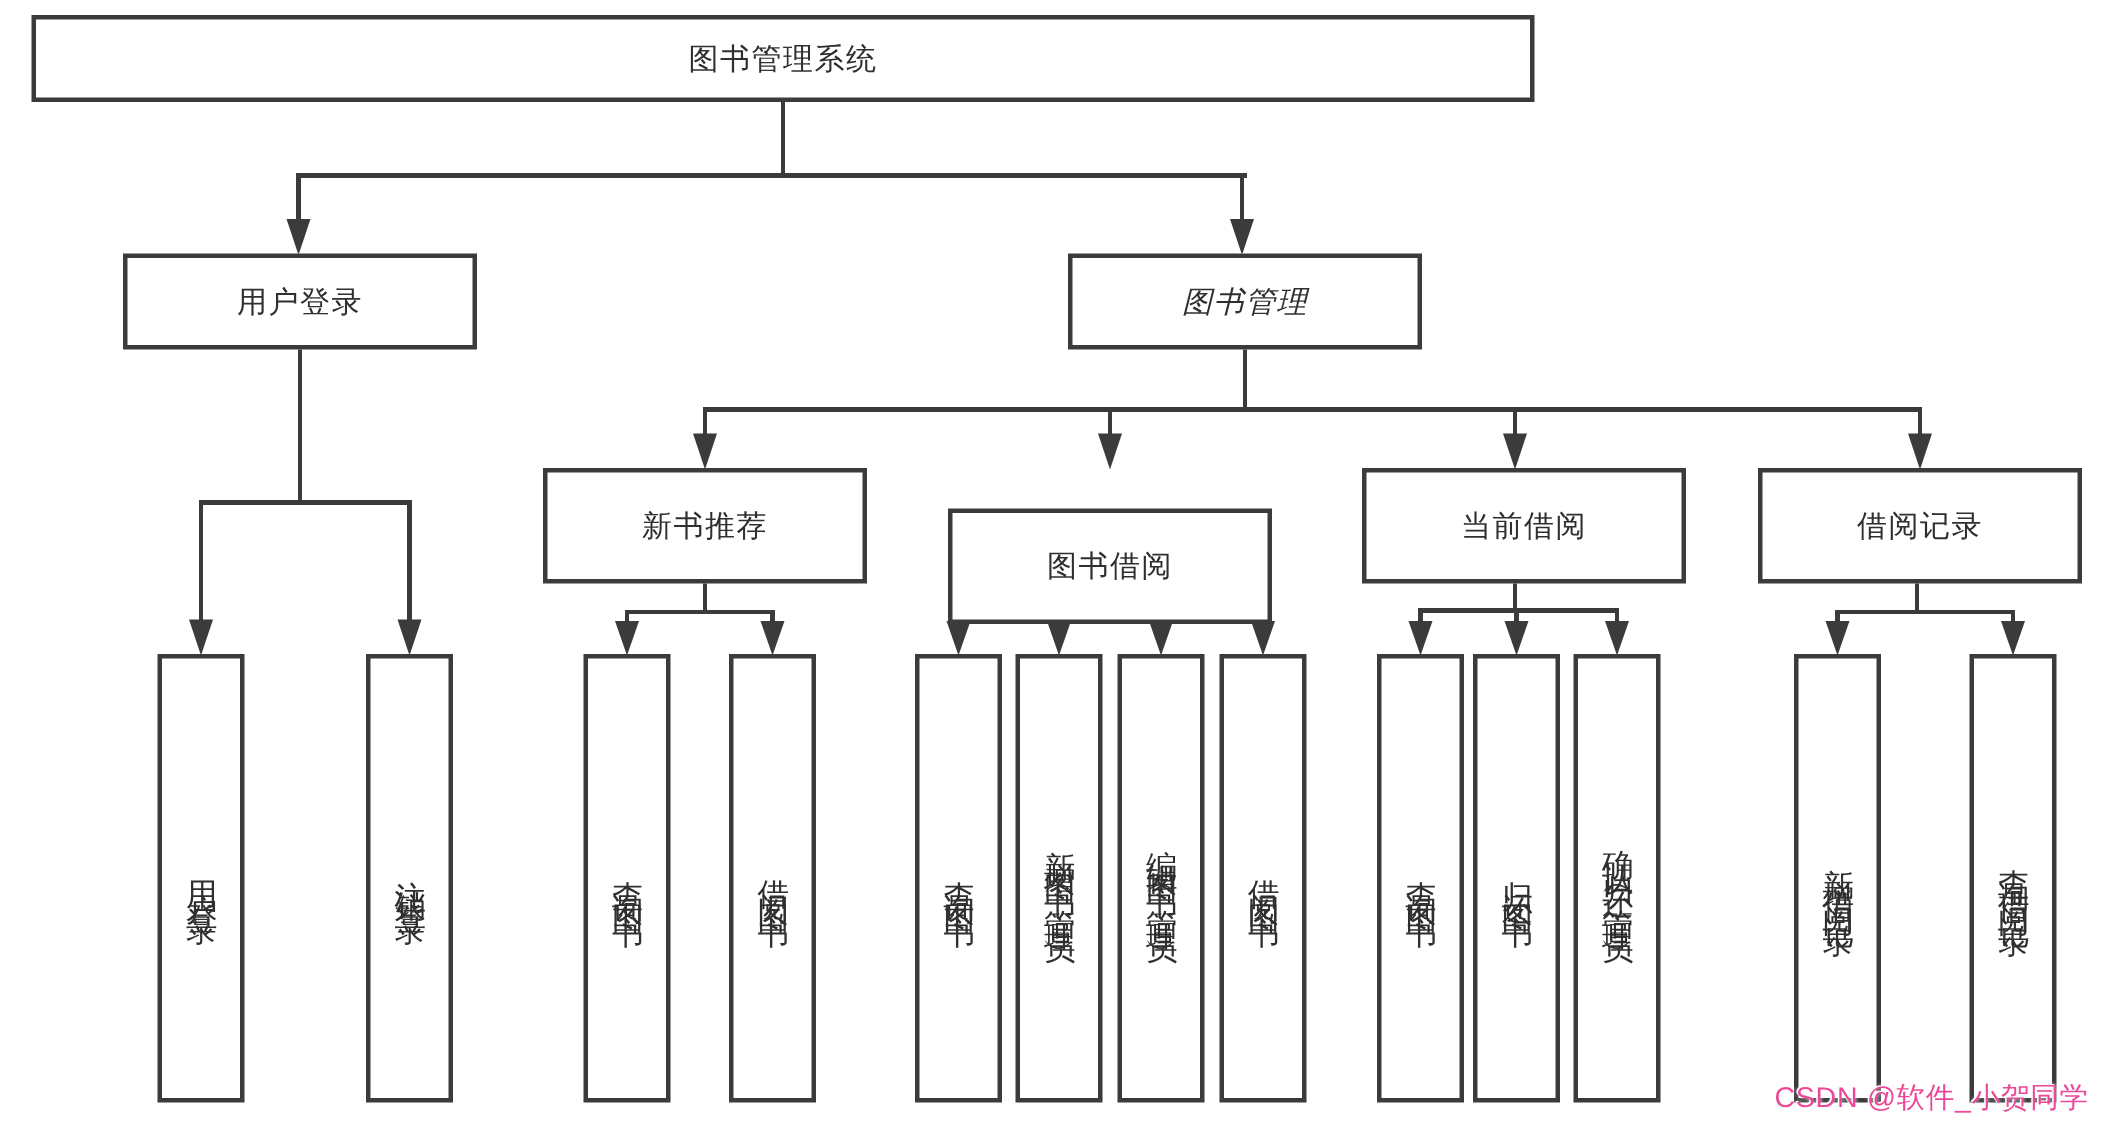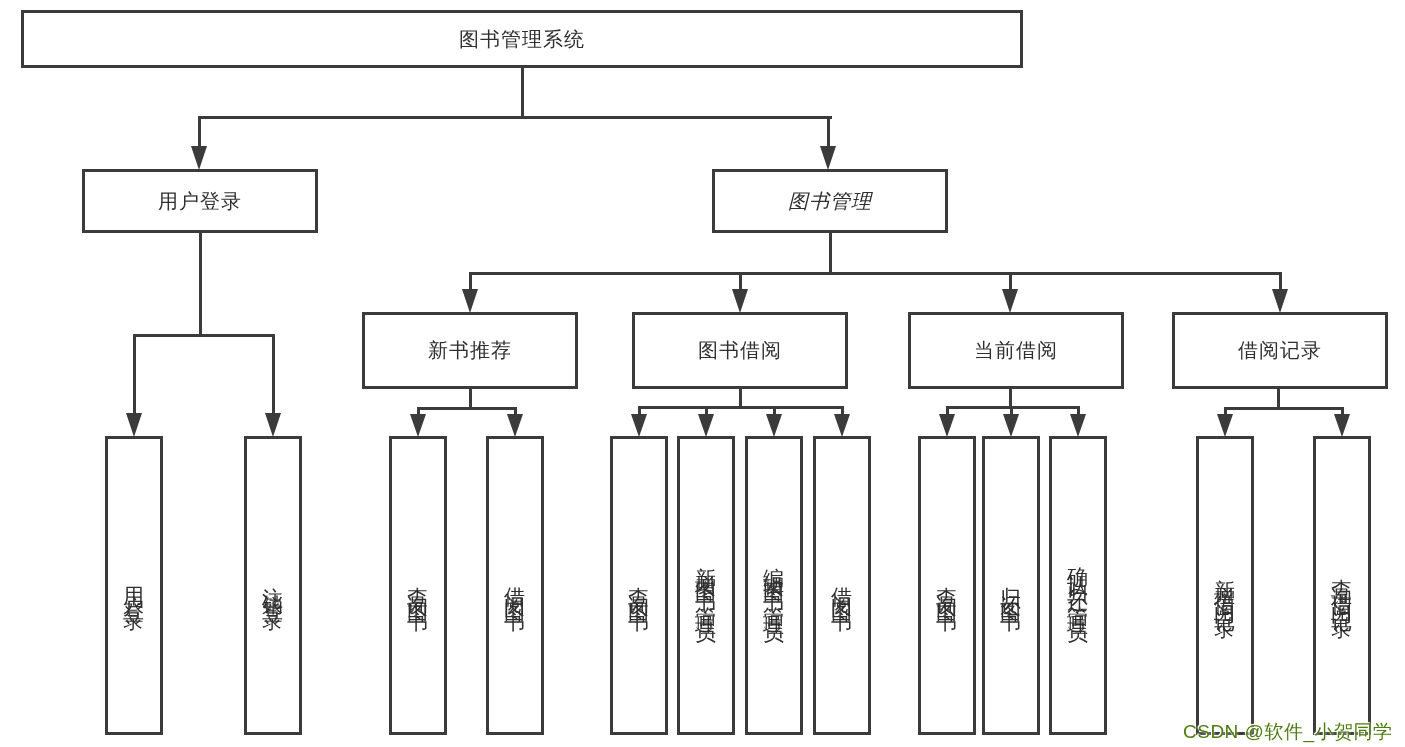--- a/index.html
+++ b/index.html
@@ -45,21 +45,21 @@
     line-height: 1;
     white-space: normal;
   }
   .watermark {
     position: absolute;
     left: 1183px;
     top: 719px;
     z-index: 5;
     font-size: 19px;
     letter-spacing: 0.5px;
-    color: #4d7c0f;
+    color: #ec4899;
     text-shadow: -1px -1px 0 #ffffff, 0 0 3px #ffffff;
     white-space: nowrap;
   }
 </style>
 </head>
 <body>
 
 <div class="stage">
 
   <svg class="wires" viewBox="0 0 1405 747" xmlns="http://www.w3.org/2000/svg">
@@ -127,21 +127,21 @@
       <polygon points="1334,414 1350,414 1342,437"></polygon>
     </g>
   </svg>
 
   <div class="box root">图书管理系统</div>
 
   <div class="box branch" style="left:82px;">用户登录</div>
   <div class="box branch" style="left:712px;font-style:italic;">图书管理</div>
 
   <div class="box module" style="left:362px;">新书推荐</div>
-  <div class="box module" style="left:632px;">图书借阅</div>
+  <div class="box module" style="left:632px;margin-top:27px;">图书借阅</div>
   <div class="box module" style="left:908px;">当前借阅</div>
   <div class="box module" style="left:1172px;">借阅记录</div>
 
   <div class="box leaf" style="left:105px;">用户登录</div>
   <div class="box leaf" style="left:244px;">注销登录</div>
   <div class="box leaf" style="left:389px;">查询图书</div>
   <div class="box leaf" style="left:486px;">借阅图书</div>
   <div class="box leaf" style="left:610px;">查询图书</div>
   <div class="box leaf" style="left:677px;">新增图书（管理员）</div>
   <div class="box leaf" style="left:745px;">编辑图书（管理员）</div>

